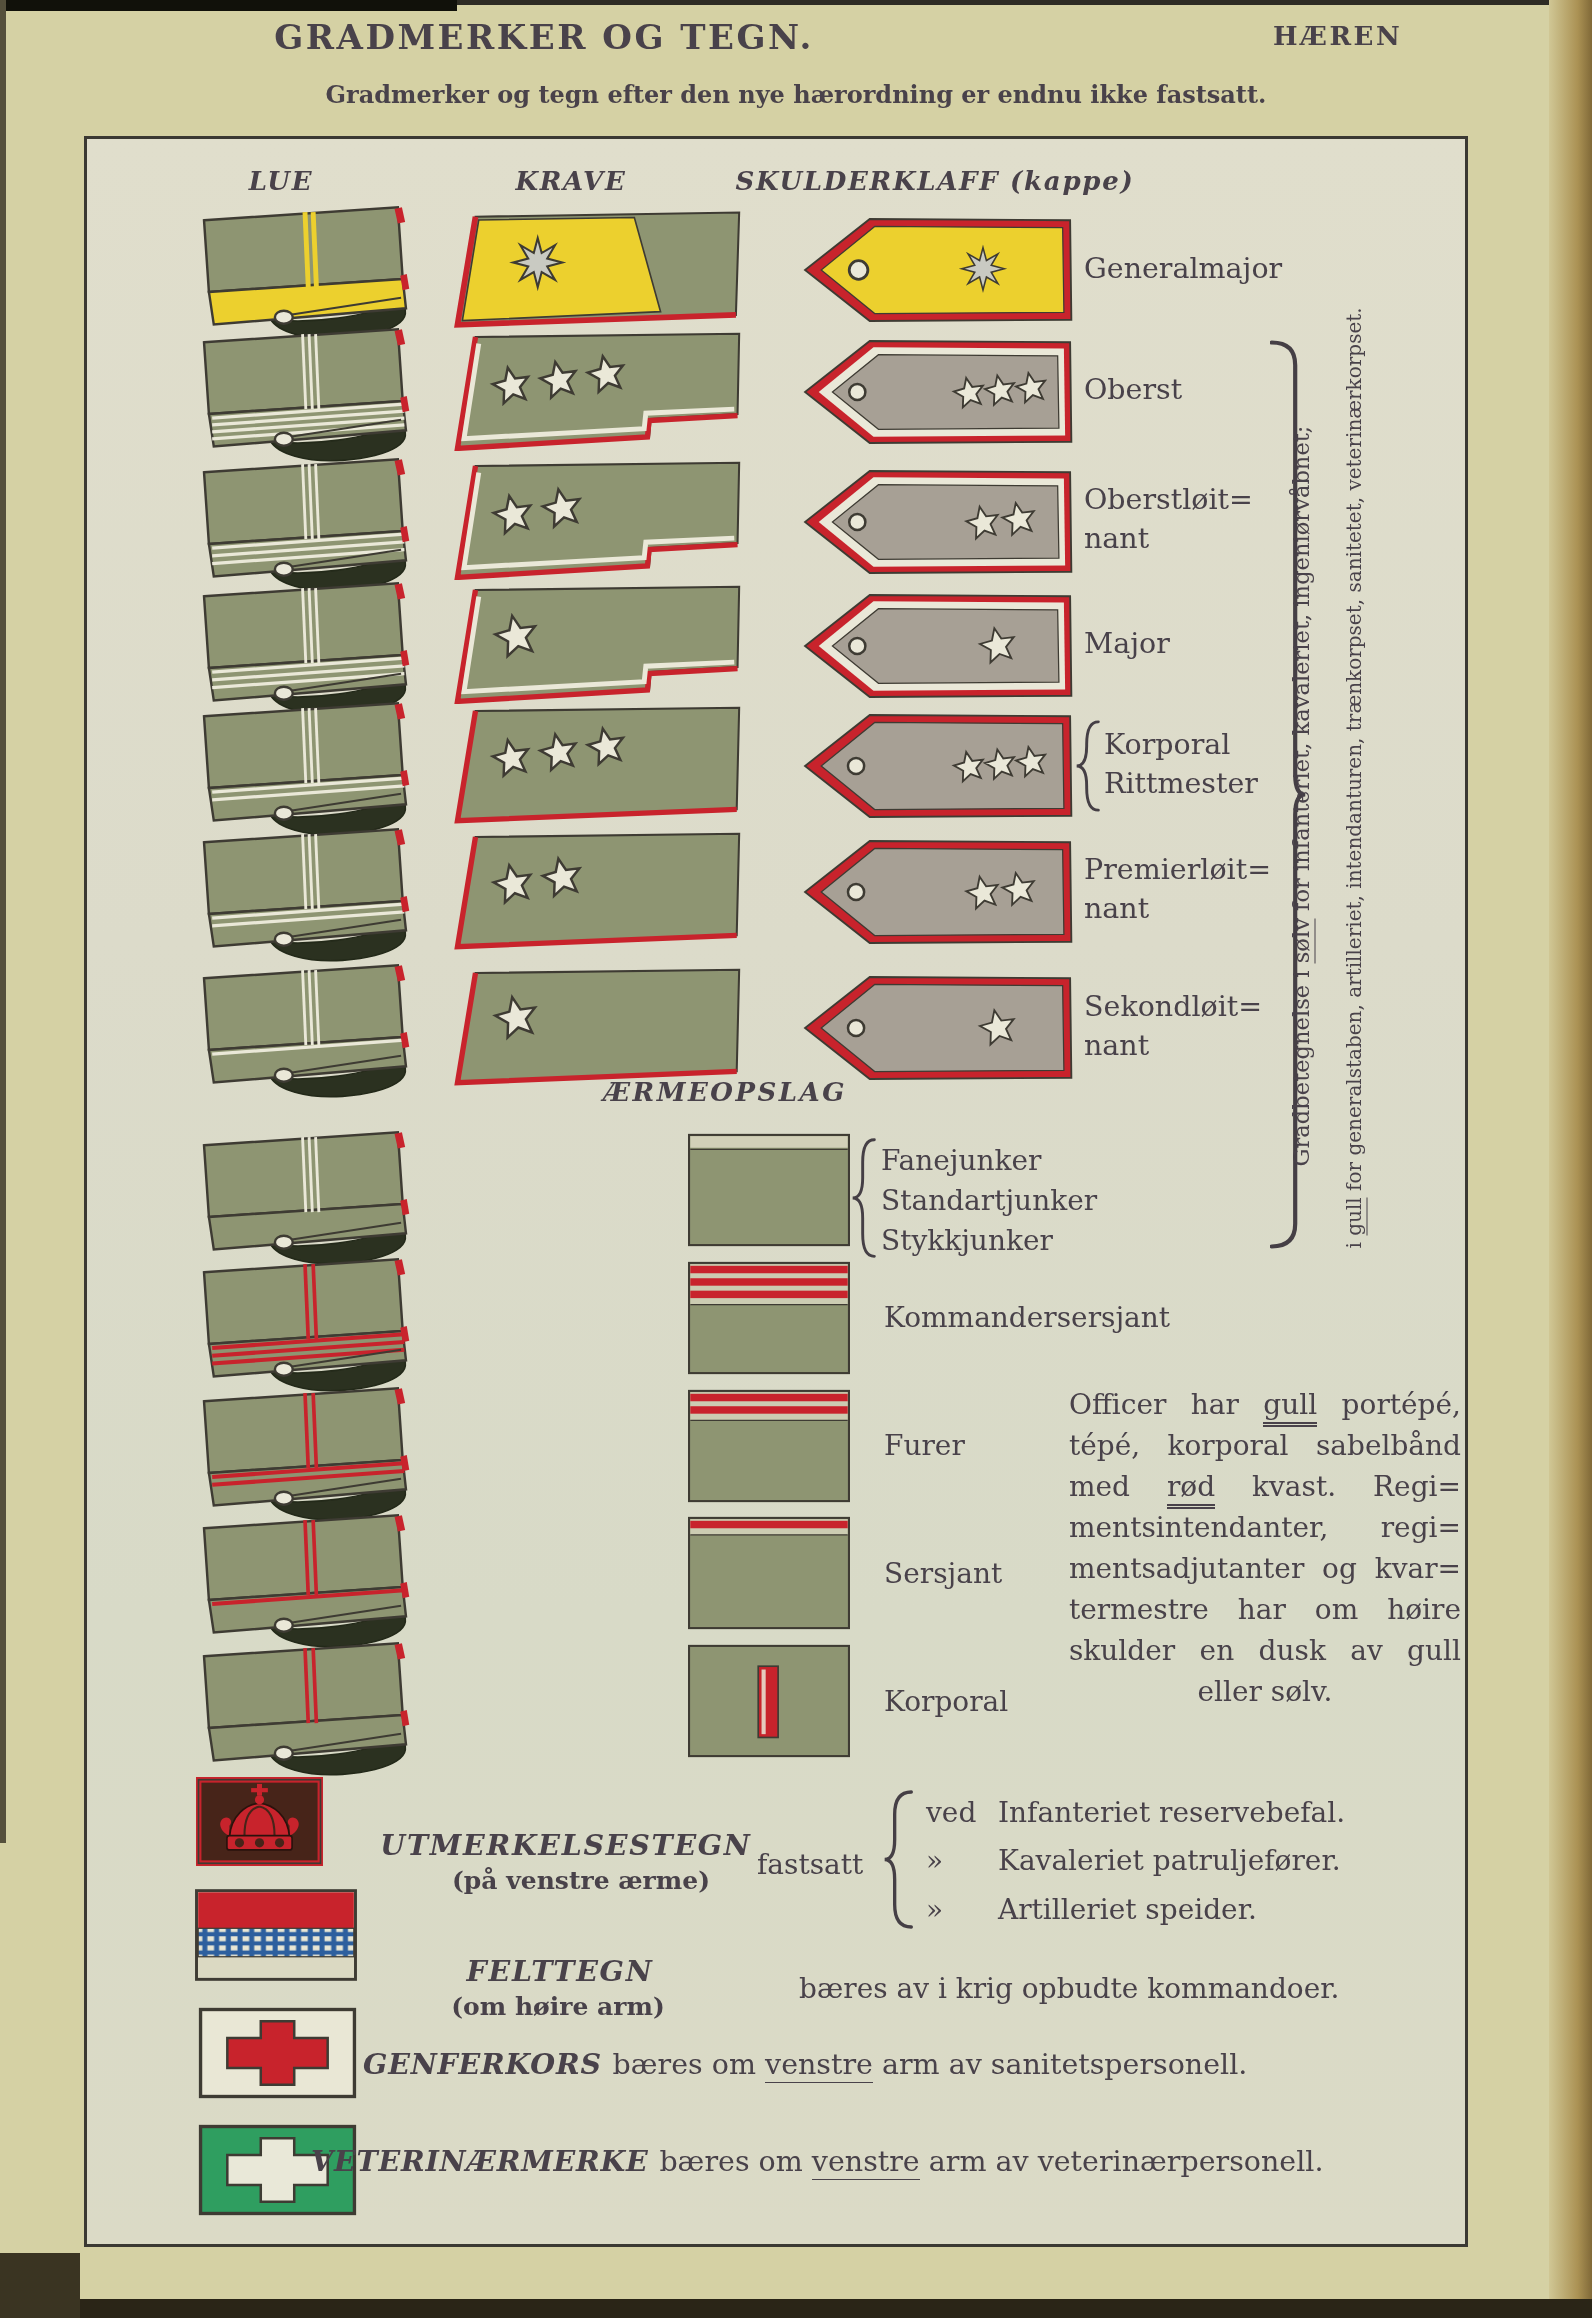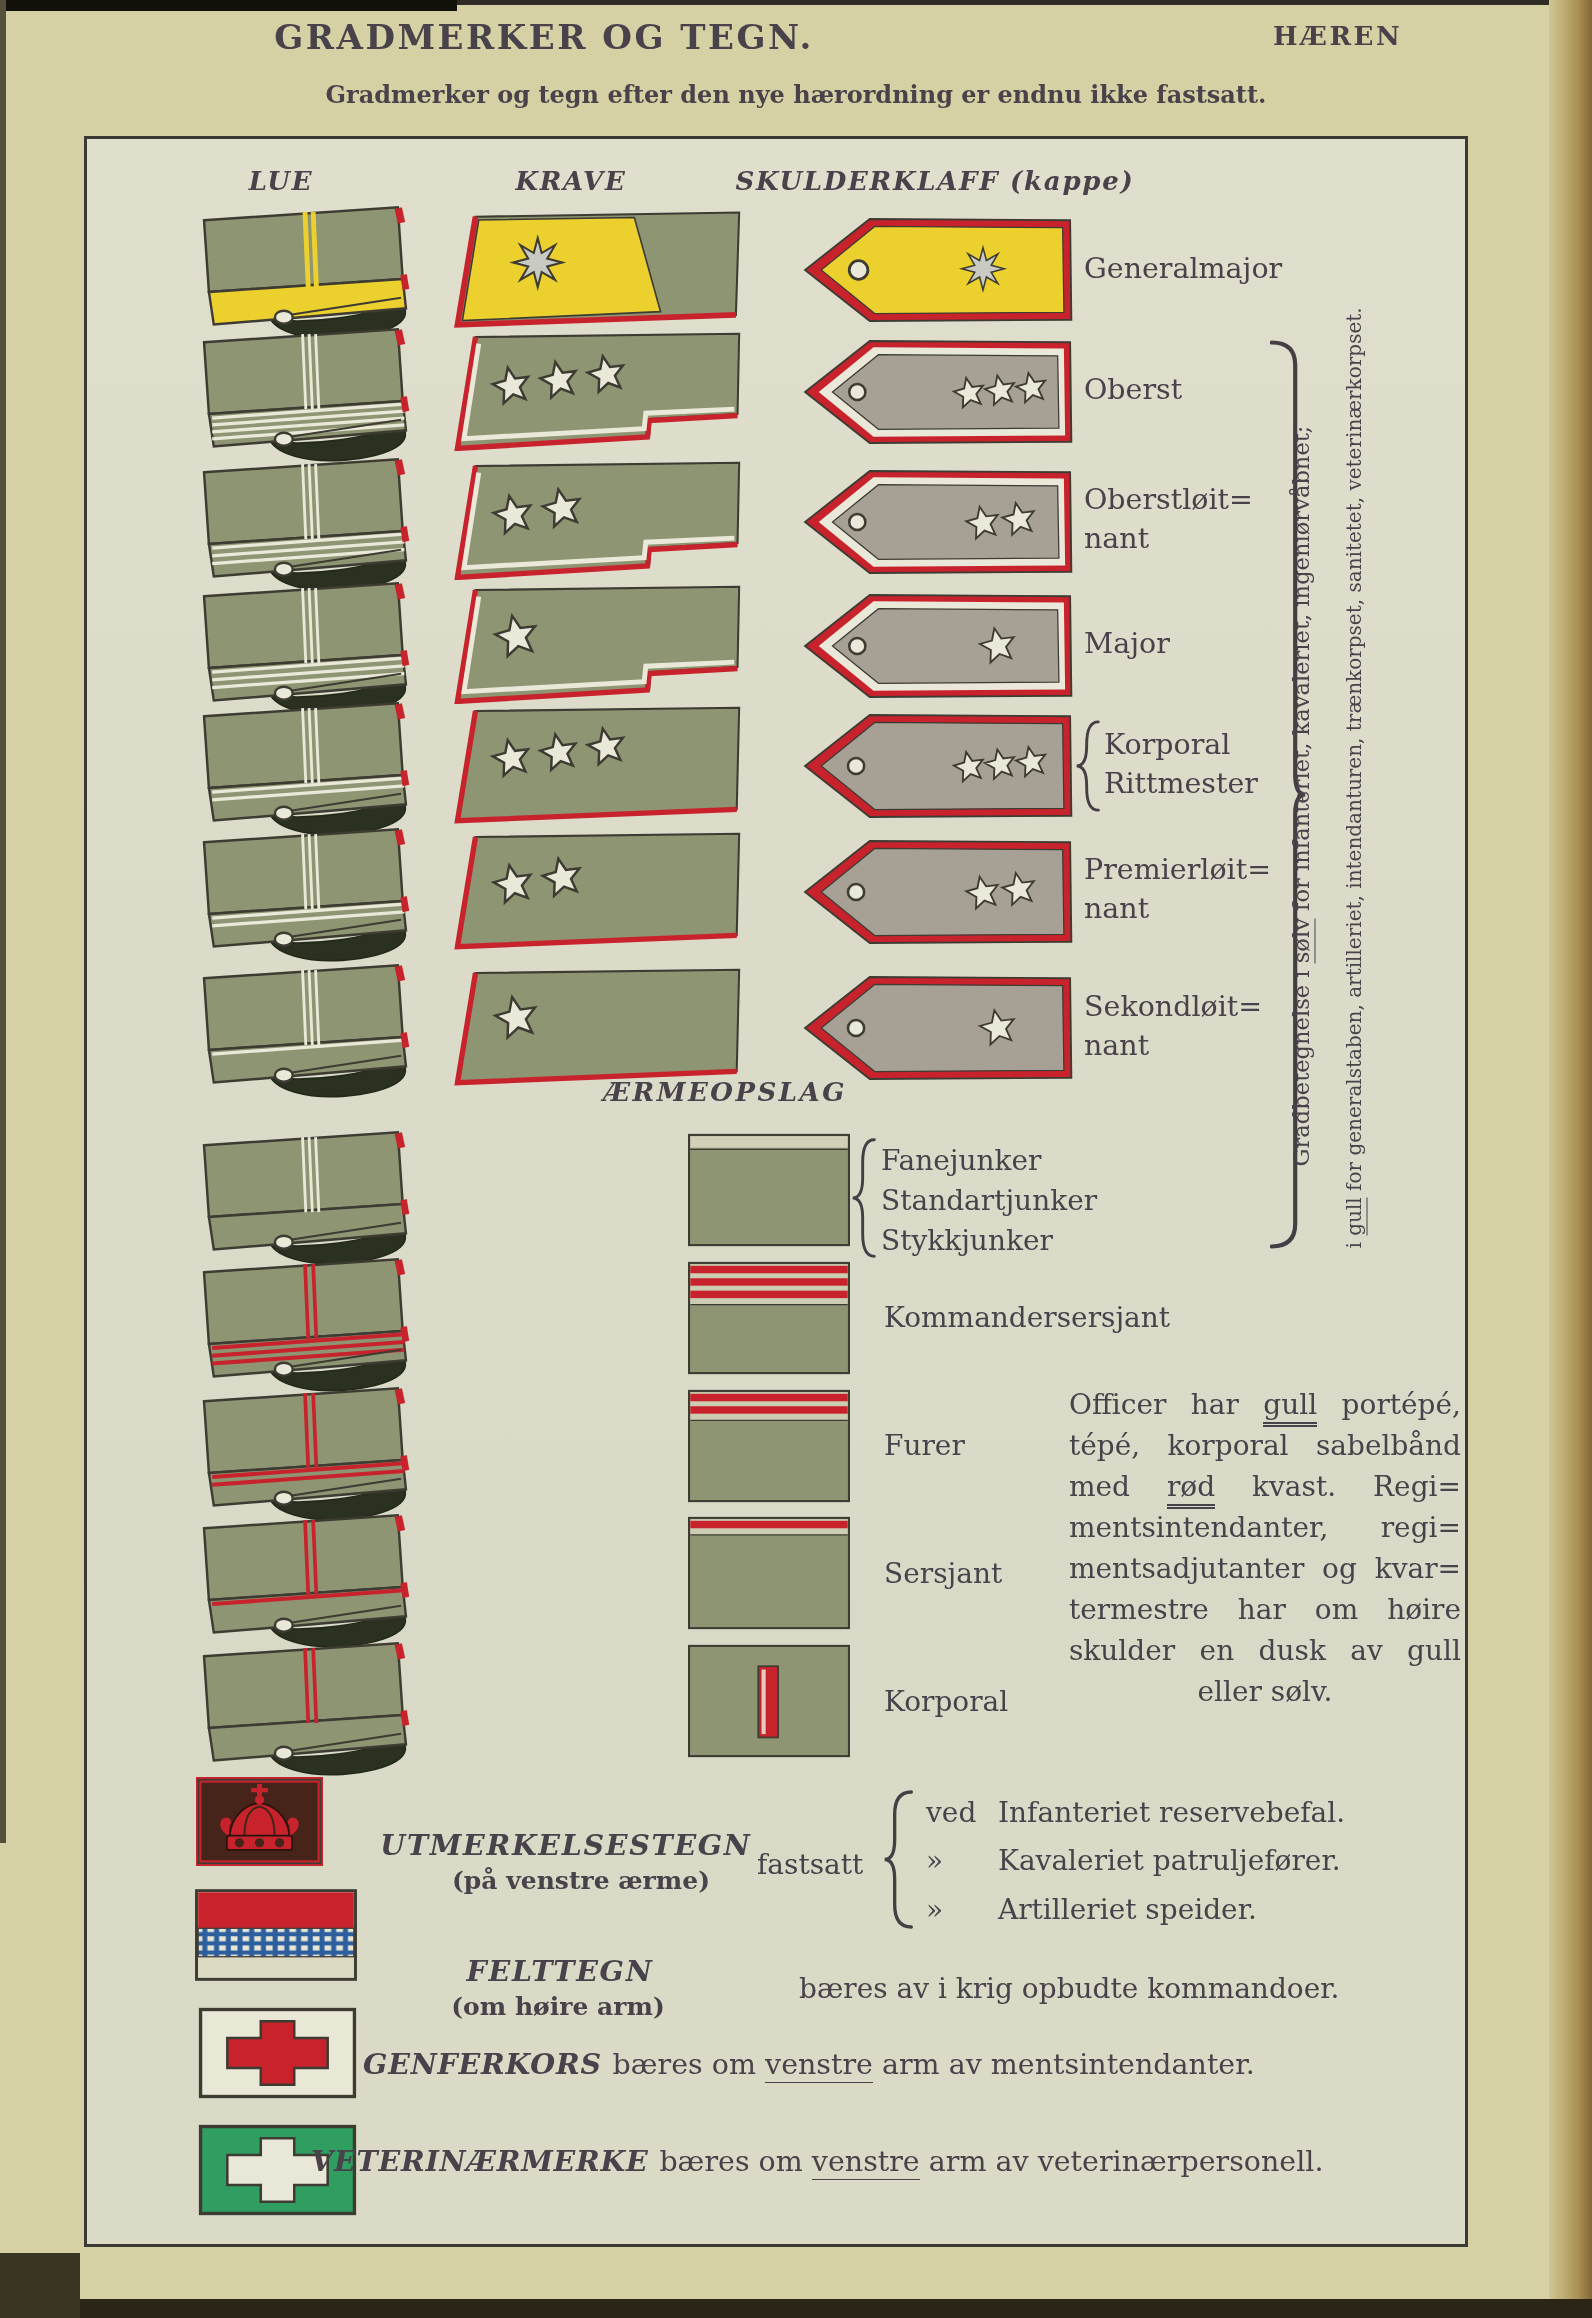--- a/index.html
+++ b/index.html
@@ -541,21 +541,21 @@
   <div class="abs ctr bhead" style="left:473px;top:1815px;">FELTTEGN</div>
   <div class="abs ctr bsub" style="left:471px;top:1853px;">(om høire arm)</div>
   <div class="abs btext" style="left:712px;top:1833px;">bæres av i krig opbudte kommandoer.</div>
 
   <div class="abs" id="genfer-emblem" style="left:111px;top:1868px;">
       <svg width="159" height="92" viewBox="0 0 190 110">
  <rect x="3" y="3" width="184" height="104" fill="#e9e7d5" stroke="#3e3b33" stroke-width="4"></rect>
  <path d="M 75,17 h 40 v 20 h 40 v 36 h -40 v 20 h -40 v -20 h -40 v -36 h 40 Z" fill="#c8232c" stroke="#3e3b33" stroke-width="3"></path>
 </svg>
     </div>
-  <div class="abs btext" style="left:276px;top:1908px;font-size:28.5px;"><span class="seg-hd">GENFERKORS </span><span>bæres om </span><span class="seg-u">venstre</span><span> arm av mentsintendanter.</span></div>
+  <div class="abs btext" style="left:276px;top:1908px;font-size:28.5px;"><span class="seg-hd">GENFERKORS </span><span>bæres om </span><span class="seg-u">venstre</span><span> arm av sanitetspersonell.</span></div>
 
   <div class="abs" id="vet-emblem" style="left:111px;top:1985px;">
       <svg width="159" height="92" viewBox="0 0 190 110">
  <rect x="3" y="3" width="184" height="104" fill="#2f9e60" stroke="#3e3b33" stroke-width="4"></rect>
  <path d="M 75,17 h 40 v 20 h 40 v 36 h -40 v 20 h -40 v -20 h -40 v -36 h 40 Z" fill="#e9e8d8" stroke="#3e3b33" stroke-width="3"></path>
 </svg>
     </div>
   <div class="abs btext" style="left:224px;top:2005px;font-size:28.5px;"><span class="seg-hd">VETERINÆRMERKE </span><span>bæres om </span><span class="seg-u">venstre</span><span> arm av veterinærpersonell.</span></div>
 </div>
 

